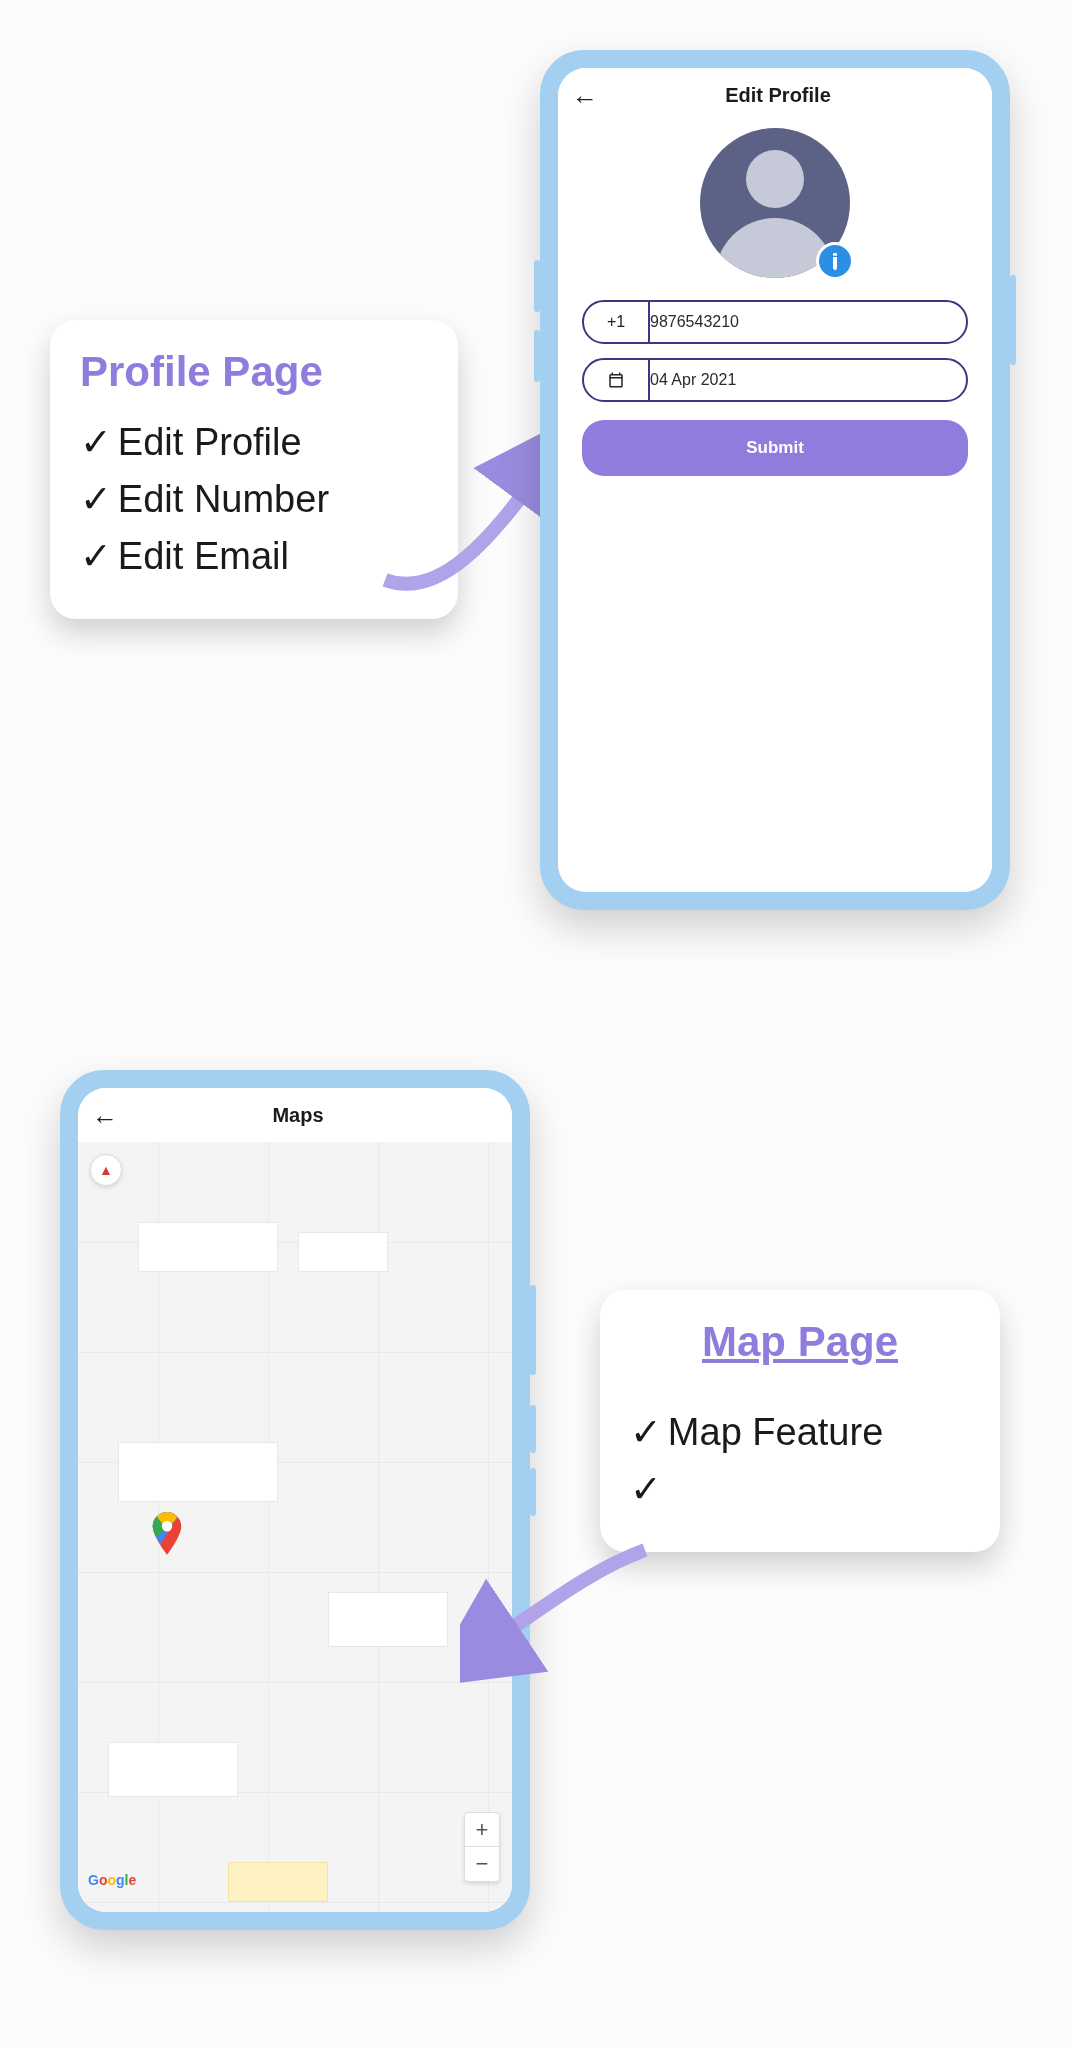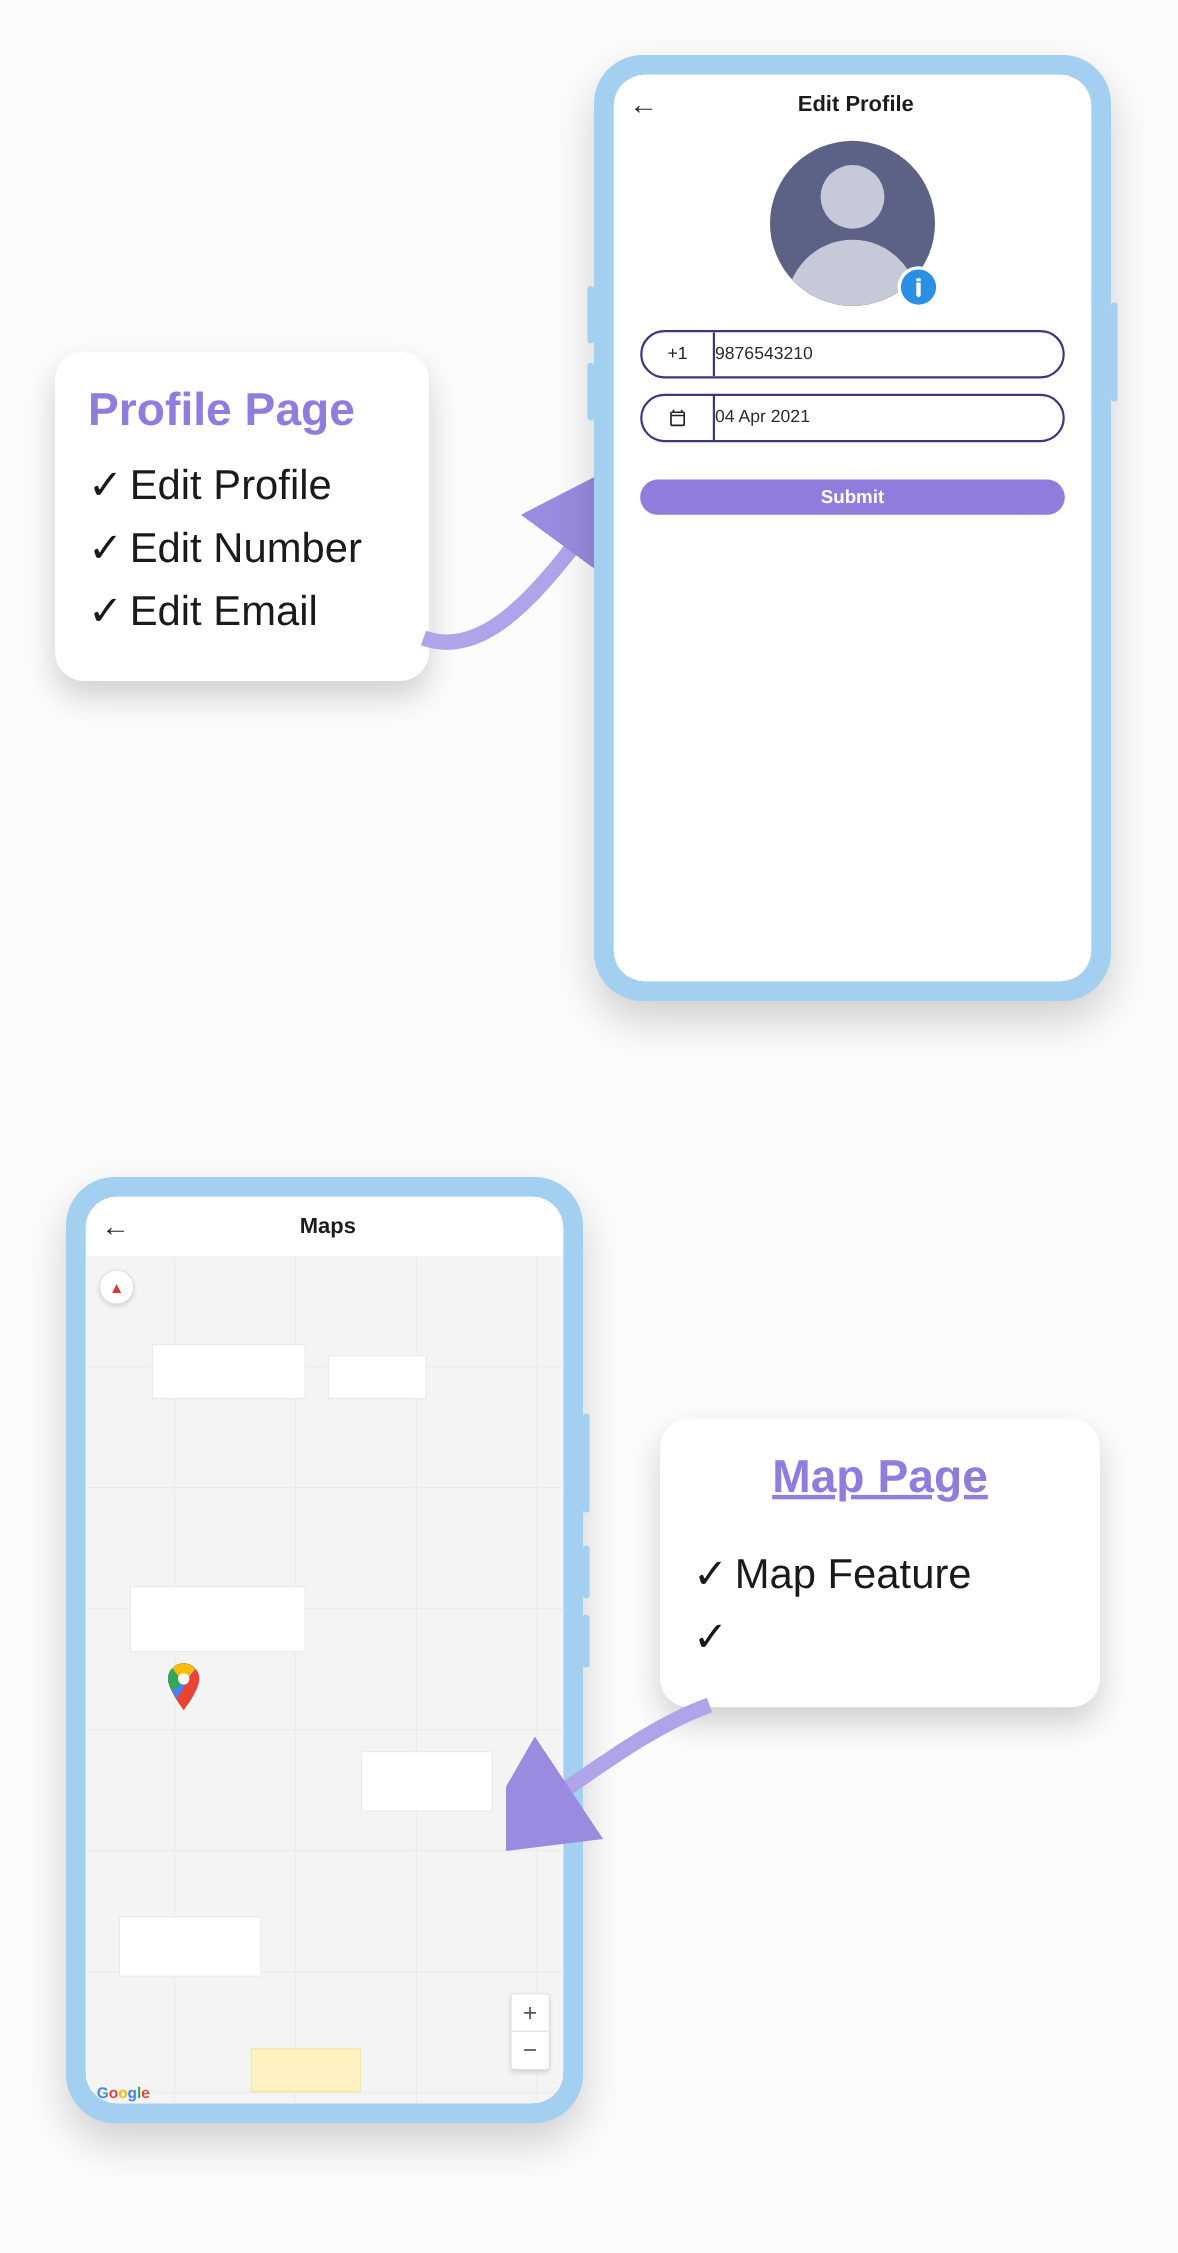--- a/index.html
+++ b/index.html
@@ -121,21 +121,21 @@
     }
     .field .value {
       flex: 1; padding: 0 0; font-size: 16px; color: #2b2b2b;
       display: flex; align-items: center;
     }
     .field .cursor {
       display: inline-block; width: 1px; height: 20px;
       background: #1a1a1a; margin-left: 2px;
     }
     .submit-btn {
-      margin-top: 20px; height: 32px; border-radius: 22px;
+      margin-top: 4px; height: 56px; border-radius: 22px;
       background: #8f7cdc; color: #fff; font-weight: 700;
       display: flex; align-items: center; justify-content: center;
       font-size: 17px;
     }
     
     
     .phone2 { left: 60px; top: 1070px; width: 470px; height: 860px; }
     .phone2 .btn-side.r1 { right: -6px; top: 215px; width: 6px; height: 90px; }
     .phone2 .btn-side.r2 { right: -6px; top: 335px; width: 6px; height: 48px; }
     .phone2 .btn-side.r3 { right: -6px; top: 398px; width: 6px; height: 48px; }
@@ -166,33 +166,33 @@
       position: absolute; right: 12px; bottom: 30px;
       width: 36px; border: 1px solid #ddd; background: #fff;
       border-radius: 4px; box-shadow: 0 2px 4px rgba(0,0,0,0.12);
     }
     .zoom-ctrl div {
       height: 34px; display: flex; align-items: center; justify-content: center;
       font-size: 22px; color: #555;
     }
     .zoom-ctrl div:first-child { border-bottom: 1px solid #ddd; }
     .google-tag {
-      position: absolute; left: 10px; bottom: 2px;
+      position: absolute; left: 10px; bottom: 24px;
       font-size: 14px; font-weight: 600;
     }
     .google-tag span:nth-child(1){color:#4285F4}
     .google-tag span:nth-child(2){color:#EA4335}
     .google-tag span:nth-child(3){color:#FBBC05}
     .google-tag span:nth-child(4){color:#4285F4}
     .google-tag span:nth-child(5){color:#34A853}
     .google-tag span:nth-child(6){color:#EA4335}
     .gpin { position: absolute; left: 72px; top: 370px; }
     
     
-    .card1 { left: 50px; top: 320px; width: 340px; }
+    .card1 { left: 50px; top: 320px; width: 408px; }
     .card2 { left: 600px; top: 1290px; width: 400px; }
     
     .leading svg { width: 18px; height: 18px; fill: #222; }
   </style>
 </head>
 <body>
 
 <div class="anno-card card1">
   <div class="anno-title">Profile Page</div>
   <div class="anno-item">

